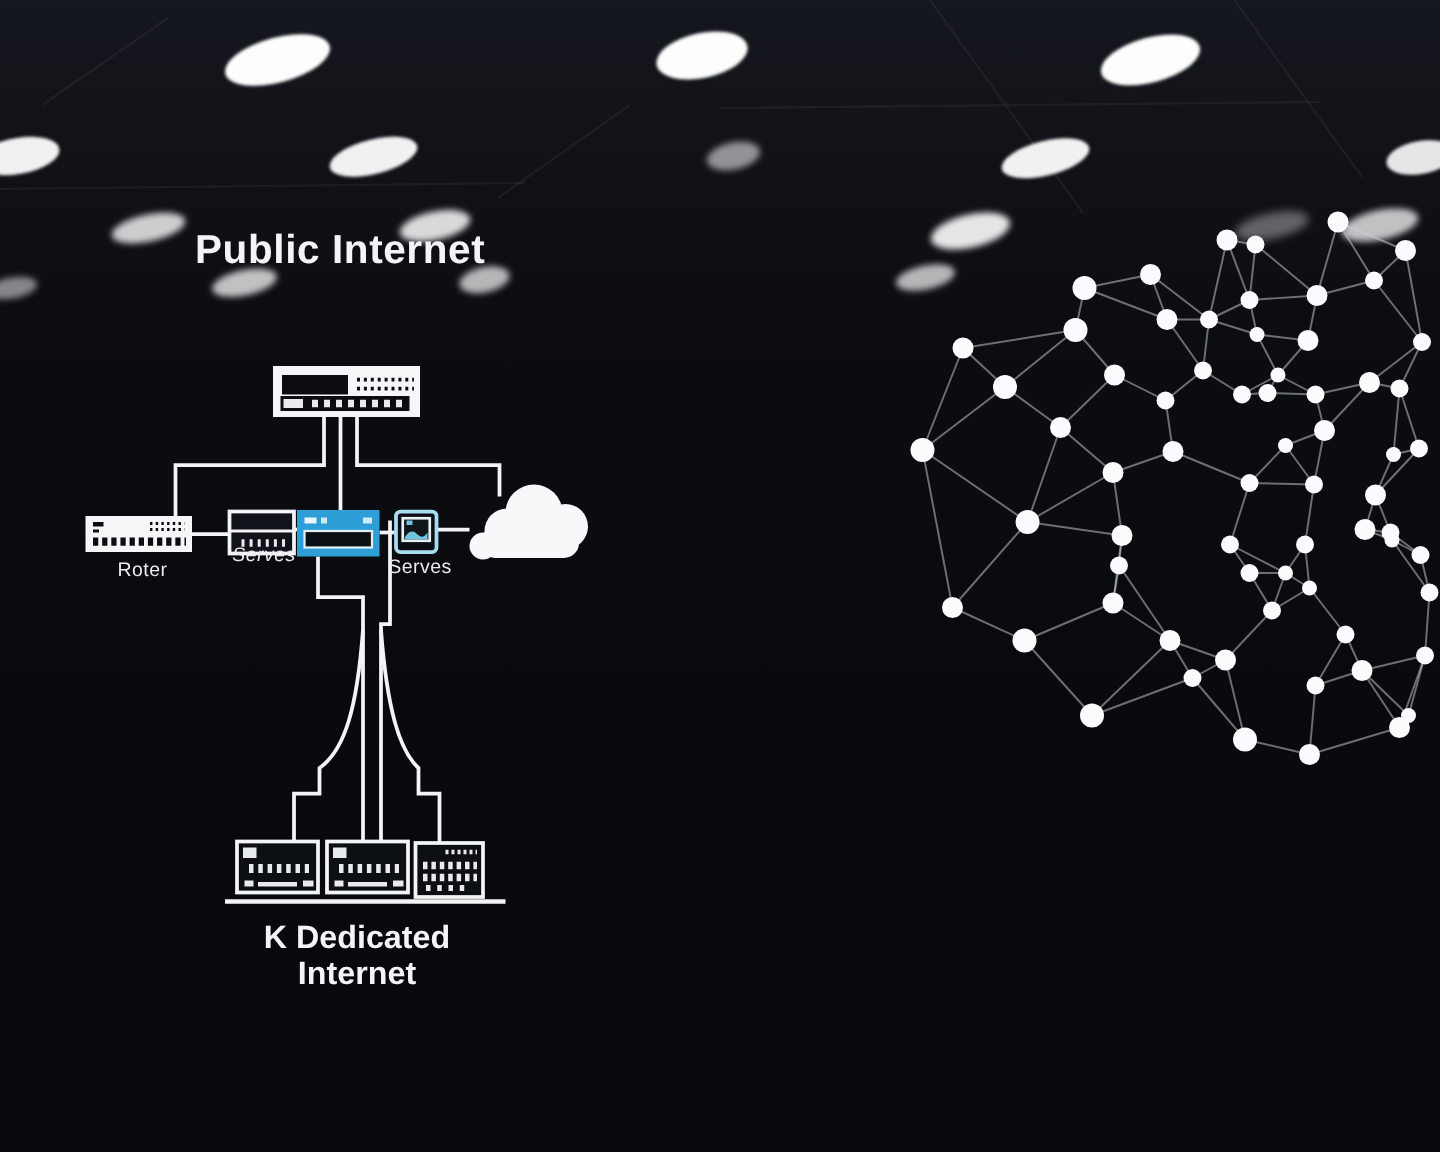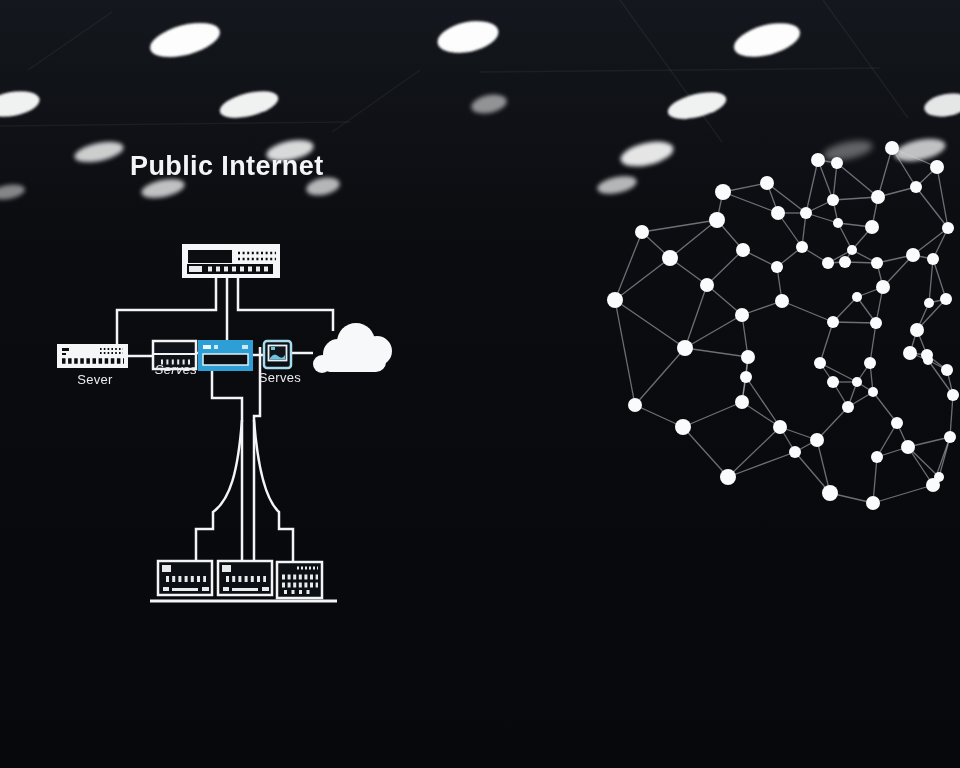--- a/index.html
+++ b/index.html
@@ -332,17 +332,21 @@
       <circle cx="795" cy="452" r="6" fill="#fafbfc"></circle>
       <circle cx="728" cy="477" r="8" fill="#fafbfc"></circle>
       <circle cx="830" cy="493" r="8" fill="#fafbfc"></circle>
       <circle cx="873" cy="503" r="7" fill="#fafbfc"></circle>
       <circle cx="933" cy="485" r="7" fill="#fafbfc"></circle>
       <circle cx="950" cy="437" r="6" fill="#fafbfc"></circle>
       <circle cx="939" cy="477" r="5" fill="#fafbfc"></circle>
     </svg>
 
   <div class="txt" id="title">Public Internet</div>
-  <div class="txt devlabel" id="lbl-roter">Sever</div>
+  <div class="txt devlabel" id="lbl-roter">Roter</div>
   <div class="txt devlabel" id="lbl-serves">Serves</div>
   <div class="txt devlabel" id="lbl-sever">Serves</div>
+  <div class="txt" id="caption">
+    <div>K Dedicated</div>
+    <div>Internet</div>
+  </div>
 
 </div>
 
 </body></html>

